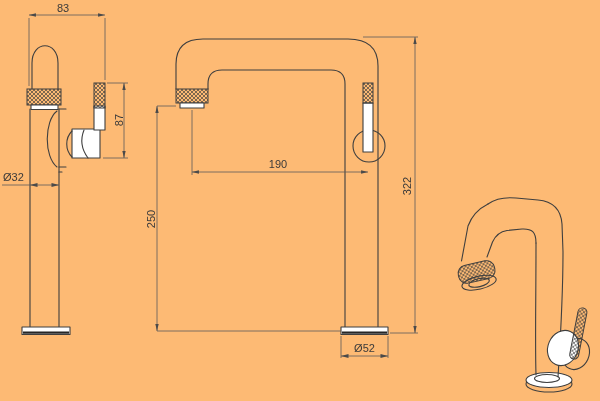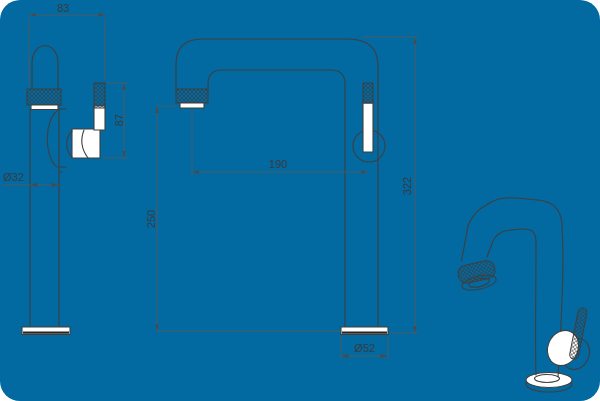--- a/index.html
+++ b/index.html
@@ -1,17 +1,17 @@
 <!DOCTYPE html>
 <html><head>
 <meta charset="utf-8">
 <style>
   html,body{margin:0;padding:0;background:#ffffff;}
   body{width:600px;height:401px;overflow:hidden;font-family:"Liberation Sans",sans-serif;}
-  .canvas{position:relative;width:600px;height:401px;background:#0369a1;border-radius:20px;}
+  .canvas{position:relative;width:600px;height:401px;background:#fdba74;}
   svg{position:absolute;left:0;top:0;}
   text{font-family:"Liberation Sans","DejaVu Sans",sans-serif;font-size:11px;fill:#3a3a3a;}
   .geo{fill:none;stroke:#3f3f3f;stroke-width:1.1;stroke-linecap:round;stroke-linejoin:round;}
   .geo-fill{fill:#ffffff;stroke:#3f3f3f;stroke-width:1.1;stroke-linejoin:round;}
   .knurl{fill:url(#knurl);stroke:#3f3f3f;stroke-width:1;}
   .thick{fill:none;stroke:#262626;stroke-width:2.4;}
   .dim{fill:none;stroke:#5a5a5a;stroke-width:0.8;}
   .ext{fill:none;stroke:#5a5a5a;stroke-width:0.8;}
   .arrow{fill:#4a4a4a;stroke:none;}
 </style>

